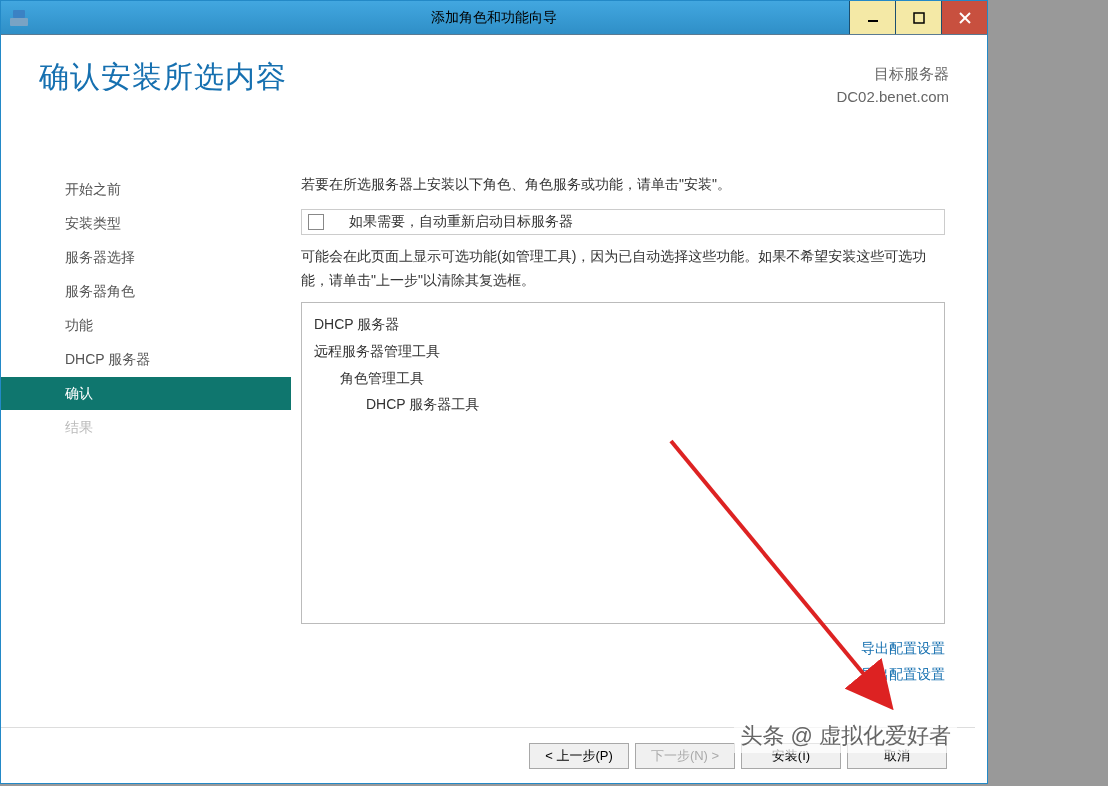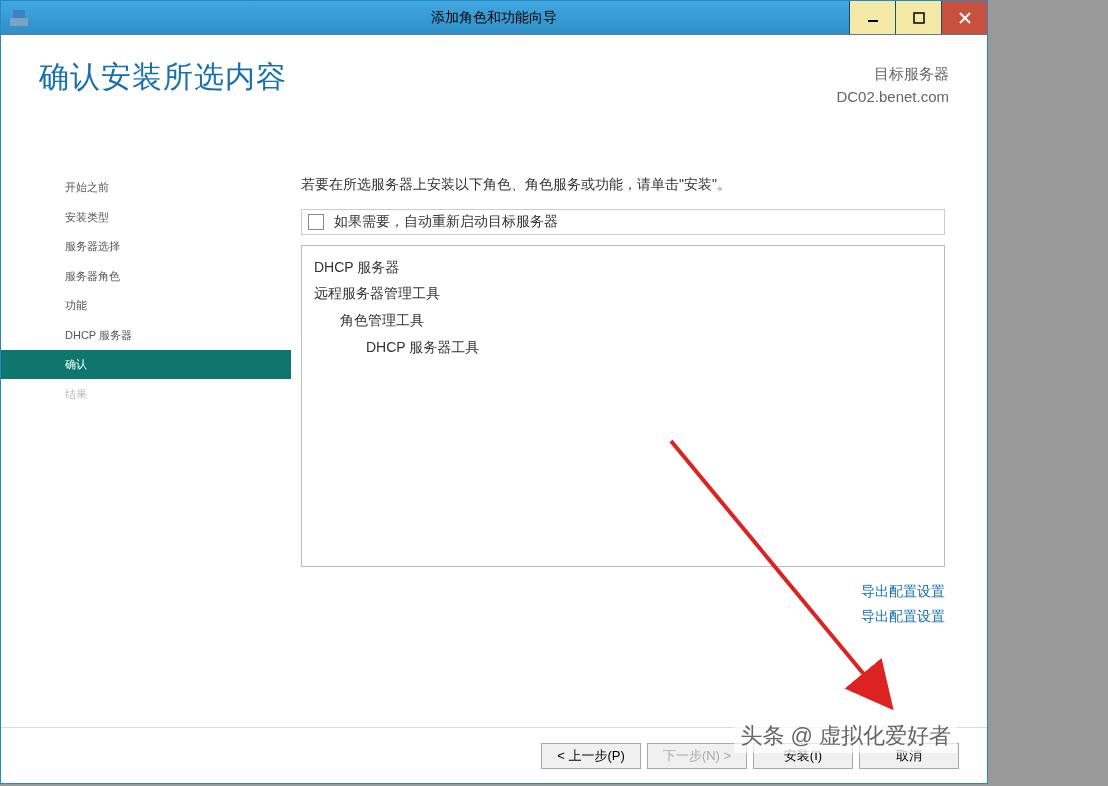--- a/index.html
+++ b/index.html
@@ -79,21 +79,21 @@
       margin-top: 6px;
     }
 
     .sidebar {
       width: 290px;
       padding-top: 110px;
       padding-left: 48px;
     }
     .sidebar-item {
       padding: 6px 16px;
-      font-size: 11px;
+      font-size: 14px;
       color: #555;
       cursor: pointer;
       line-height: 1.5;
       margin-bottom: 1px;
     }
     .sidebar-item.active {
       background: #0f766e;
       color: #fff;
       margin-left: -48px;
       padding-left: 64px;
@@ -108,21 +108,21 @@
       font-size: 14px;
       color: #333;
     }
     .intro { margin-bottom: 12px; line-height: 1.7; }
     .checkbox-row {
       border: 1px solid #ccc;
       padding: 3px 6px;
       margin-bottom: 10px;
       display: flex;
       align-items: center;
-      gap: 10px;
+      gap: 25px;
     }
     .chk {
       width: 16px; height: 16px;
       border: 1px solid #888;
       background: #fff;
       display: inline-block;
       flex-shrink: 0;
     }
     .note { line-height: 1.7; margin-bottom: 10px; }
 
@@ -135,21 +135,21 @@
     }
     .install-list .lvl1 { margin-left: 0; }
     .install-list .lvl2 { margin-left: 26px; }
     .install-list .lvl3 { margin-left: 52px; }
 
     .links { margin-top: 12px; line-height: 1.8; text-align: right; }
     .links a { color: #1670b0; text-decoration: none; cursor: pointer; }
 
     .footer {
       position: absolute;
-      bottom: 0; left: 0; right: 0;
+      bottom: 0; left: 0; right: 12px;
       height: 56px;
       border-top: 1px solid #ddd;
       background: #f5f5f5;
       background: #fff;
       display: flex;
       align-items: center;
       justify-content: flex-end;
       padding-right: 28px;
       gap: 6px;
     }
@@ -234,20 +234,21 @@
     </div>
 
     <div class="main">
       <div class="intro">若要在所选服务器上安装以下角色、角色服务或功能，请单击"安装"。</div>
 
       <div class="checkbox-row">
         <span class="chk"></span>
         <span>如果需要，自动重新启动目标服务器</span>
       </div>
 
+      <div class="note">可能会在此页面上显示可选功能(如管理工具)，因为已自动选择这些功能。如果不希望安装这些可选功能，请单击"上一步"以清除其复选框。</div>
 
       <div class="install-list">
         <div class="lvl1">DHCP 服务器</div>
         <div class="lvl1">远程服务器管理工具</div>
         <div class="lvl2">角色管理工具</div>
         <div class="lvl3">DHCP 服务器工具</div>
       </div>
 
       <div class="links">
         <a>导出配置设置</a><br>

